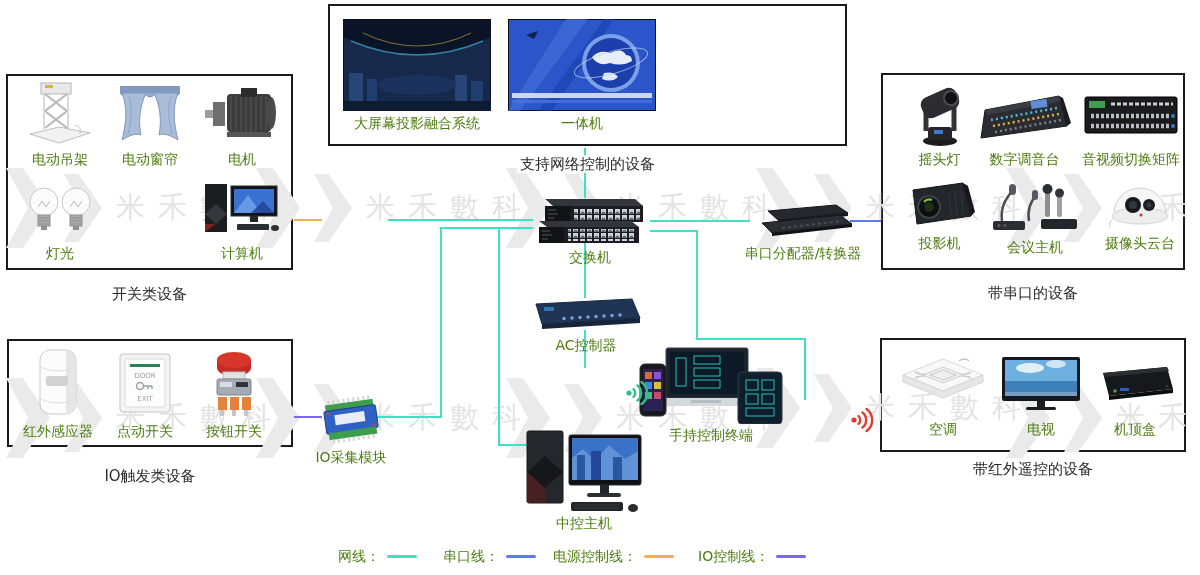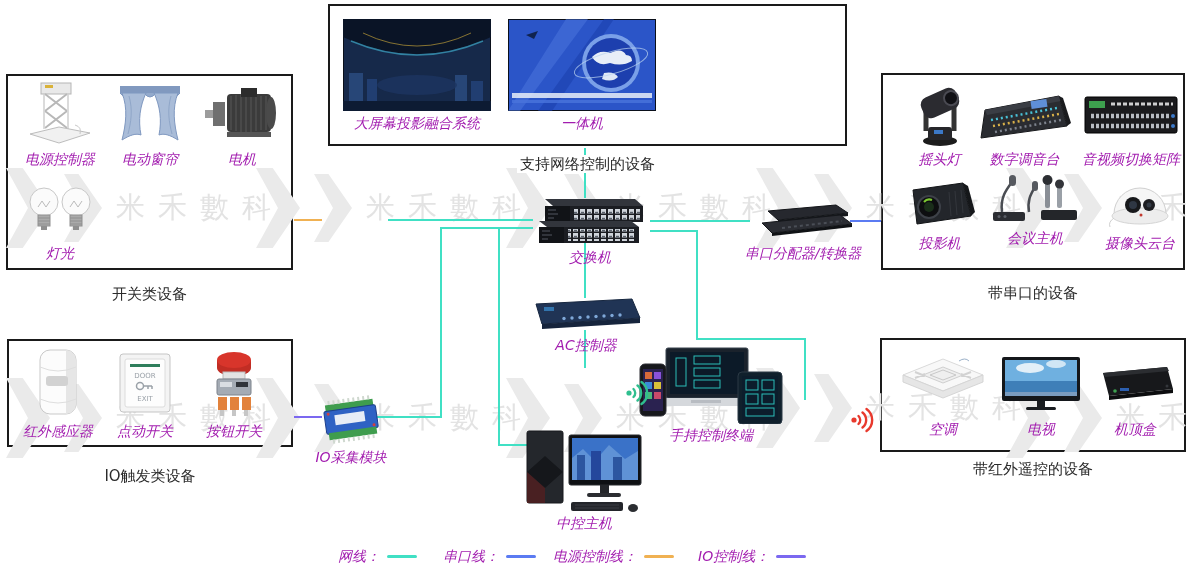--- a/index.html
+++ b/index.html
@@ -8,21 +8,21 @@
   .box{position:absolute;border:2px solid #1a1a1a;background:#fff;z-index:1;box-sizing:border-box;}
   .wm{position:absolute;display:flex;align-items:center;gap:14px;z-index:2;pointer-events:none;}
   .chev{width:44px;height:80px;background:#eaeaea;
         clip-path:polygon(0 0,38% 0,100% 50%,38% 100%,0 100%,50% 50%);}
   .chev2{width:38px;height:68px;}
   .wmt{font-size:29px;color:#e3e3e3;letter-spacing:13px;white-space:nowrap;}
   .h{position:absolute;height:2px;z-index:3;}
   .v{position:absolute;width:2px;z-index:3;}
   .cell{position:absolute;display:flex;flex-direction:column;align-items:center;z-index:4;}
   .img{display:flex;align-items:center;justify-content:center;}
-  .lbl{font-size:14px;color:#a21caf;white-space:nowrap;line-height:1.25;margin-top:3px;font-style:italic;}
+  .lbl{font-size:14px;color:#4d7c0f;white-space:nowrap;line-height:1.25;margin-top:3px;}
   .cap{position:absolute;text-align:center;font-size:15px;color:#2b2b2b;z-index:4;}
   .cap span{background:#fff;padding:0 3px;text-align:right;}
   .legend-item{position:absolute;display:flex;align-items:center;z-index:4;top:548px;}
   .legend-item .lbl{margin:0;}
   .sw{width:30px;height:3px;border-radius:2px;margin-left:7px;}
   .wifi{position:absolute;z-index:4;}
 </style>
 </head>
 <body>
 
@@ -114,21 +114,21 @@
     <div class="img" style="height:68px">
       <svg width="70" height="66" viewBox="0 0 70 66">
         <rect x="16" y="2" width="30" height="11" fill="#e9e9e9" stroke="#b5b5b5"></rect>
         <rect x="20" y="4" width="8" height="3" fill="#d9b23a"></rect>
         <path d="M20 13 L42 30 M42 13 L20 30 M20 30 L42 47 M42 30 L20 47" stroke="#b8b8b8" stroke-width="2" fill="none"></path>
         <path d="M19 13 V48 M43 13 V48" stroke="#d0d0d0" stroke-width="1.5"></path>
         <polygon points="5,53 34,46 65,52 34,62" fill="#f1f1f1" stroke="#bdbdbd"></polygon>
         <path d="M50 44 q7 2 5 9" stroke="#c9c9c9" fill="none"></path>
       </svg>
     </div>
-    <div class="lbl">电源控制器</div>
+    <div class="lbl">电动吊架</div>
   </div>
   <div class="cell" style="left:106px;top:80px;width:88px">
     <div class="img" style="height:68px">
       <svg width="64" height="60" viewBox="0 0 64 60">
         <rect x="2" y="2" width="60" height="7" fill="#8199bf"></rect>
         <path d="M2 9 q6 8 12 0 q6 8 12 0 q6 8 12 0 q6 8 12 0 q6 8 12 0" fill="#93aacc" stroke="#7f98c0"></path>
         <path d="M4 9 C10 24 8 40 4 56 C12 51 18 49 23 51 C20 36 22 22 28 9 Z" fill="#a9bcd8" stroke="#7f98c0"></path>
         <path d="M60 9 C54 24 56 40 60 56 C52 51 46 49 41 51 C44 36 42 22 36 9 Z" fill="#a9bcd8" stroke="#7f98c0"></path>
         <path d="M11 12 C15 26 13 38 10 50 M53 12 C49 26 51 38 54 50" stroke="#8fa6c8" fill="none"></path>
       </svg>
@@ -162,20 +162,37 @@
         <g>
           <circle cx="52" cy="21" r="14" fill="#fbfbfb" stroke="#c8c8c8"></circle>
           <path d="M46 26 l4 -6 l4 6 l4 -6" stroke="#bbb" fill="none"></path>
           <rect x="46" y="34" width="12" height="11" fill="#ababab" stroke="#8f8f8f"></rect>
           <path d="M46 37 h12 M46 40 h12 M46 43 h12" stroke="#8f8f8f"></path>
           <rect x="49" y="45" width="6" height="4" fill="#8f8f8f"></rect>
         </g>
       </svg>
     </div>
     <div class="lbl">灯光</div>
+  </div>
+  <div class="cell" style="left:196px;top:180px;width:92px">
+    <div class="img" style="height:62px">
+      <svg width="78" height="58" viewBox="0 0 78 58">
+        <rect x="2" y="2" width="22" height="48" fill="#1b1d20"></rect>
+        <polygon points="2,32 13,22 24,32 13,42" fill="#35393f"></polygon>
+        <polygon points="2,42 13,42 2,50" fill="#7a2125"></polygon>
+        <rect x="28" y="4" width="46" height="30" fill="#101215" stroke="#2a2d31"></rect>
+        <rect x="31" y="7" width="40" height="24" fill="#3a72d4"></rect>
+        <polygon points="31,31 45,13 58,31" fill="#6fa0e8" opacity=".85"></polygon>
+        <polygon points="48,31 60,19 71,31" fill="#24479c" opacity=".9"></polygon>
+        <rect x="47" y="34" width="8" height="6" fill="#24262a"></rect>
+        <rect x="34" y="42" width="32" height="6" rx="1" fill="#2b2e33"></rect>
+        <ellipse cx="72" cy="46" rx="4" ry="3" fill="#2b2e33"></ellipse>
+      </svg>
+    </div>
+    <div class="lbl">计算机</div>
   </div>
 
   <div class="cell" style="left:342px;top:18px;width:150px">
     <div class="img" style="height:94px">
       <svg width="148" height="92" viewBox="0 0 148 92">
         <rect width="148" height="92" fill="#16294a" stroke="#0a0f1a" stroke-width="2"></rect>
         <path d="M0 0 H148 V18 Q74 52 0 18 Z" fill="#0a1426"></path>
         <path d="M8 22 Q74 50 140 22" stroke="#3fa8c8" stroke-width="1.5" fill="none" opacity=".7"></path>
         <path d="M20 14 Q74 40 128 14" stroke="#d9b23a" stroke-width="1" fill="none" opacity=".6"></path>
         <rect x="6" y="54" width="14" height="28" fill="#2c4d82" opacity=".8"></rect>
@@ -256,21 +273,21 @@
         <polygon points="8,12 58,5 66,38 12,46" fill="#23262b" stroke="#121417"></polygon>
         <polygon points="58,5 66,38 70,34 63,8" fill="#15171a"></polygon>
         <circle cx="24" cy="29" r="11" fill="#0d0e10" stroke="#3d4148" stroke-width="2"></circle>
         <circle cx="24" cy="29" r="5" fill="#1a2e1a"></circle>
         <path d="M19 24 a7 7 0 0 1 8 -2" stroke="#7cc832" fill="none" stroke-width="2"></path>
         <path d="M44 14 l2 24 M50 13 l2 24 M56 12 l2 23" stroke="#33363c"></path>
       </svg>
     </div>
     <div class="lbl">投影机</div>
   </div>
-  <div class="cell" style="left:986px;top:171px;width:98px">
+  <div class="cell" style="left:986px;top:180px;width:98px">
     <div class="img" style="height:56px">
       <svg width="92" height="54" viewBox="0 0 92 54">
         <rect x="56" y="8" width="5" height="28" rx="2" fill="#8a8f96"></rect>
           <circle cx="58.5" cy="8" r="5" fill="#2c2e33"></circle>
         <rect x="68" y="12" width="5" height="24" rx="2" fill="#9aa0a7"></rect>
           <circle cx="70.5" cy="12" r="4.5" fill="#33353a"></circle>
         <rect x="52" y="38" width="36" height="10" rx="2" fill="#24262a"></rect>
         <rect x="4" y="40" width="32" height="9" rx="2" fill="#2b2d32"></rect>
         <circle cx="10" cy="44.5" r="1.5" fill="#5a5e66"></circle>
           <circle cx="16" cy="44.5" r="1.5" fill="#5a5e66"></circle>

